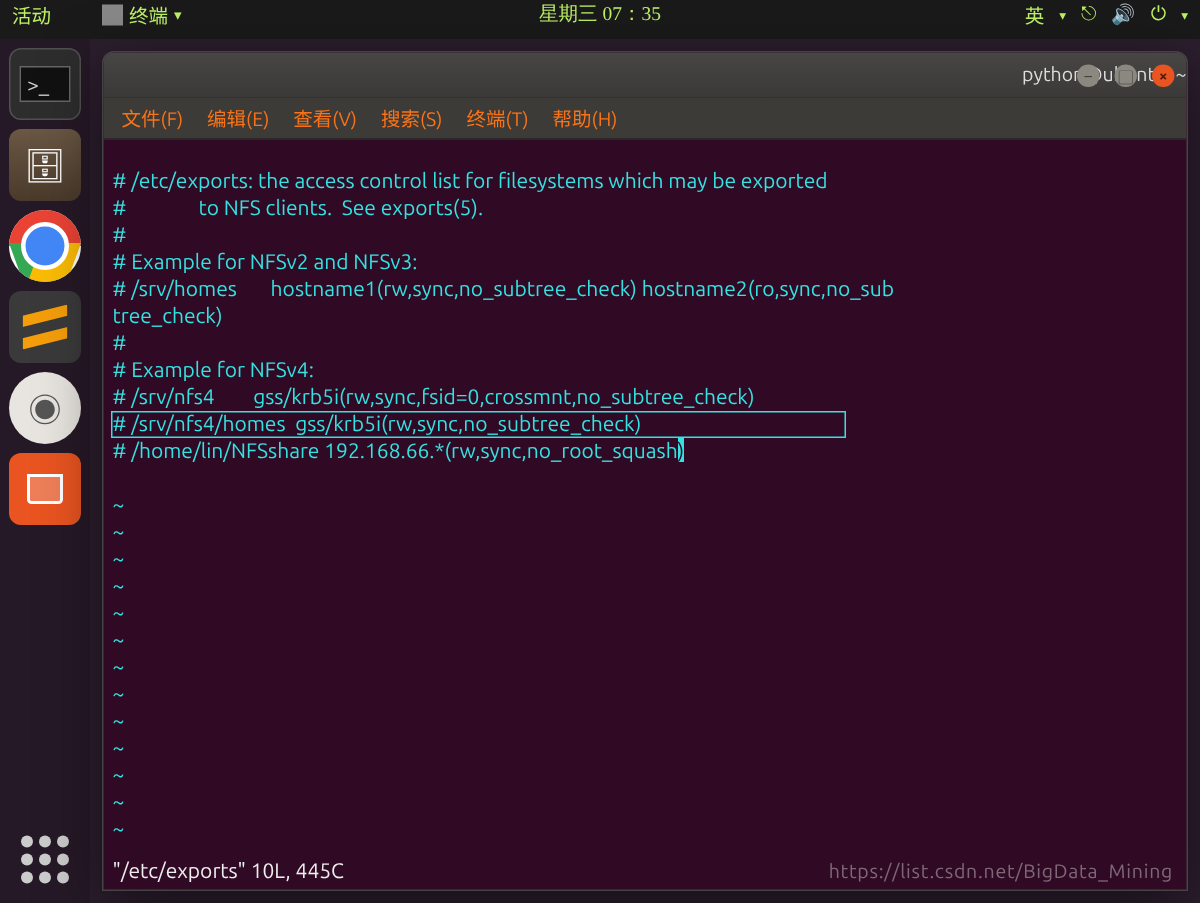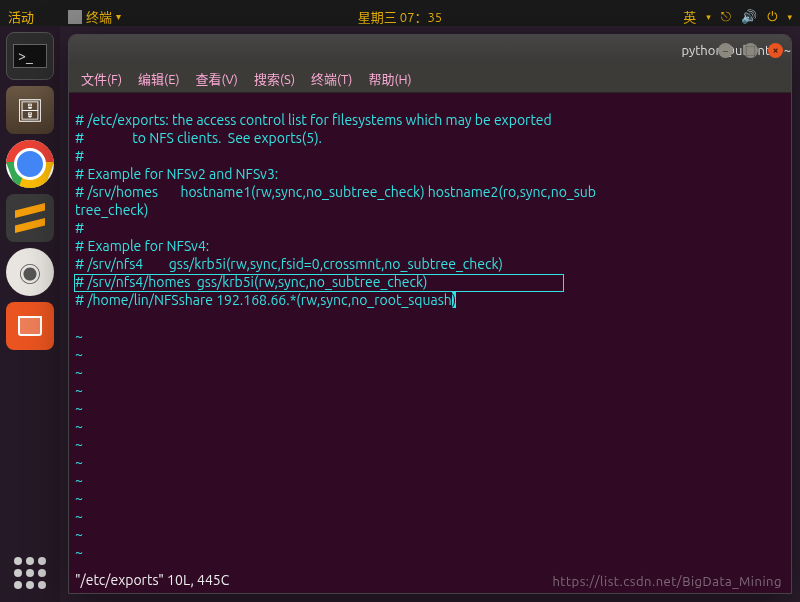--- a/index.html
+++ b/index.html
@@ -1,24 +1,24 @@
 <!DOCTYPE html>
 <html><head>
   <meta charset="utf-8">
   <style>
     * { margin: 0; padding: 0; box-sizing: border-box; font-family: "Ubuntu", "Noto Sans CJK SC", sans-serif; }
     body { width: 800px; height: 602px; background: #2c1e2e; overflow: hidden; position: relative; }
     
     
-    .top-panel { height: 26px; background: #1a1a1a; color: #eab308; display: flex; align-items: flex-end; padding: 0 8px; font-size: 13px; }
+    .top-panel { height: 26px; background: #1a1a1a; color: #bef264; display: flex; align-items: flex-start; padding: 0 8px; font-size: 13px; }
     .top-panel .activities { margin-right: 12px; }
     .top-panel .app-menu { display: flex; align-items: center; gap: 4px; margin-right: auto; padding-left: 22px; }
     .top-panel .app-menu .ticon { width: 14px; height: 14px; background: #888; display: inline-block; }
     .top-panel .arrow-down { font-size: 10px; }
-    .top-panel .center { position: absolute; left: 50%; transform: translateX(-50%); }
+    .top-panel .center { position: absolute; left: 50%; transform: translateX(-50%); font-family: Liberation Serif, serif; }
     .top-panel .right { display: flex; gap: 10px; align-items: center; }
     .top-panel .right .arrow-down { font-size: 9px; }
     
     
     .launcher { position: absolute; left: 0; top: 26px; width: 60px; height: calc(100% - 26px); background: rgba(30,20,30,0.45); display: flex; flex-direction: column; align-items: center; padding-top: 6px; gap: 6px; }
     .launcher .icon { width: 48px; height: 48px; border-radius: 8px; display: flex; align-items: center; justify-content: center; font-size: 22px; color: #fff; }
     .launcher .terminal-icon { background: #2d2d2d; border: 1px solid #505050; }
     .launcher .terminal-icon .inner { width: 34px; height: 24px; background: #111; border: 1px solid #666; font-size: 14px; color: #ccc; display:flex; align-items:center; padding-left:4px; }
     .launcher .files-icon { background: linear-gradient(#6a5744,#4a3a2b); }
     .launcher .chrome-icon { background: #fff; border-radius: 50%; position: relative; overflow:hidden; }
@@ -34,21 +34,21 @@
     .launcher .spacer { flex: 1; }
     .launcher .apps-icon { width: 38px; height: 38px; display: grid; grid-template-columns: repeat(3,1fr); grid-template-rows: repeat(3,1fr); gap: 4px; padding: 3px; margin-bottom: 10px;}
     .launcher .apps-icon span { background: #ccc; border-radius: 50%; }
     
     
     .window { position: absolute; left: 68px; top: 34px; width: 724px; height: 560px; background: #300a24; border-radius: 8px 8px 0 0; overflow: hidden; box-shadow: 0 10px 40px rgba(0,0,0,0.5); border: 1px solid #444;}
     .titlebar { height: 30px; background: linear-gradient(#484644, #3b3937); display: flex; align-items: center; justify-content: flex-end; position: relative; color: #ddd; font-size: 13px; padding-left: 43px; }
     .win-controls { position: absolute; right: 8px; display: flex; gap: 10px; }
     .wc { width: 15px; height: 15px; border-radius: 50%; display:flex;align-items:center;justify-content:center;font-size:10px;color:#333;}
     .wc.min { background: #8b8880; } .wc.max { background: #8b8880; } .wc.close { background: #e95420; color:#4b1a08; font-weight:bold;}
-    .menubar { height: 28px; background: #3d3b38; display: flex; align-items: center; padding: 0 6px; gap: 4px; color: #f9a8d4; font-size: 13px; border-bottom:1px solid #2a2826;}
+    .menubar { height: 28px; background: #3d3b38; display: flex; align-items: center; padding: 0 6px; gap: 4px; color: #f97316; font-size: 13px; border-bottom:1px solid #2a2826;}
     .menubar span { padding: 2px 6px; }
     
     .term-body { padding: 0 6px; font-family: "Ubuntu Mono","DejaVu Sans Mono",monospace; font-size: 14px; line-height: 18px; color: #34e2e2; white-space: pre; position: relative; height: calc(100% - 58px);}
     .comment { color: #34e2e2; }
     .highlight-box { position: absolute; border: 1px solid #34e2e2; pointer-events:none;}
     .cursor { background: #34e2e2; color:#300a24; }
     .tilde { color: #34e2e2; }
     .status { position: absolute; bottom: 4px; left: 6px; color: #eee; }
     
     .watermark { position: absolute; right: 18px; bottom: 14px; color: rgba(220,220,220,0.45); font-size: 13px; letter-spacing: 0.5px; pointer-events: none; }

